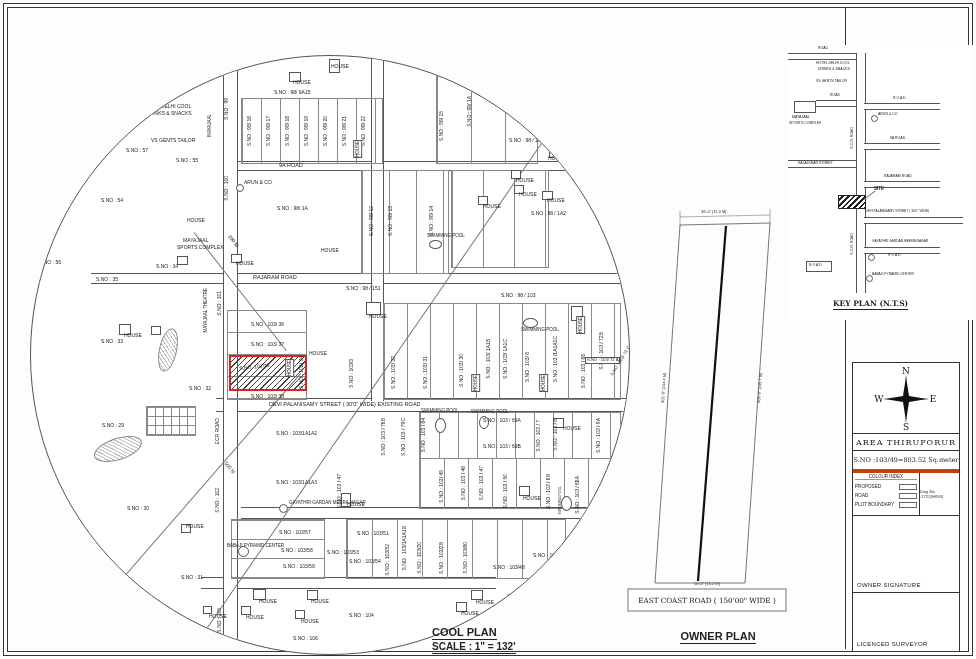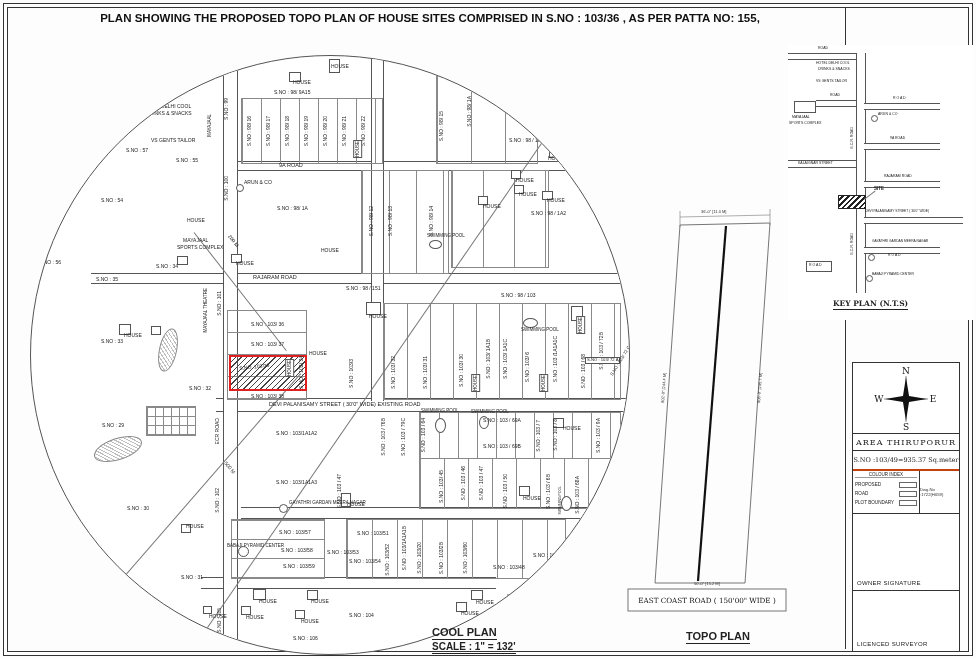--- a/index.html
+++ b/index.html
@@ -28,21 +28,21 @@
   .hatch-blk{position:absolute;border:1px solid #222;
         background:repeating-linear-gradient(135deg,#fff 0 2px,#222 2px 4px);}
   .caption{font-weight:bold;font-size:11px;color:#222;}
   .caption .u{border-bottom:1.5px solid #222;display:inline-block;padding-bottom:1px;}
   
   .astat{position:absolute;left:852px;top:362px;width:106px;height:288px;border:1px solid #333;
          background:#fff;display:flex;flex-direction:column;}
   .astat .compass{height:70px;display:flex;align-items:center;justify-content:center;border-bottom:1px solid #333;}
   .astat .hdr{height:16px;border-bottom:1px solid #333;text-align:center;
               font-family:"DejaVu Serif",serif;font-size:8px;letter-spacing:1px;line-height:17px;}
-  .astat .sno{height:18px;border-bottom:2px solid #c2410c;font-family:"DejaVu Serif",serif;
+  .astat .sno{height:18px;border-bottom:4px solid #c2410c;font-family:"DejaVu Serif",serif;
               font-size:6.5px;display:flex;align-items:center;justify-content:center;gap:0;}
   .astat .ci{height:42px;border-bottom:1px solid #333;display:flex;}
   .astat .ci-left{width:62px;border-right:1px solid #333;padding:1px 2px;}
   .astat .ci-left .ci-h{font-size:4.5px;text-align:center;border-bottom:1px solid #999;margin-bottom:2px;}
   .ci-row{display:flex;justify-content:space-between;align-items:center;font-size:4.6px;height:9px;}
   .ci-sw{width:16px;height:4px;border:1px solid #666;background:#fff;}
   .astat .ci-right{flex:1;display:flex;align-items:center;justify-content:center;font-size:4.2px;color:#333;}
   .astat .sig{position:relative;border-bottom:1px solid #333;height:76px;}
   .astat .sig2{position:relative;flex:1;}
   .astat .sig-lbl{position:absolute;left:4px;bottom:4px;font-size:6px;letter-spacing:.3px;}
@@ -51,21 +51,20 @@
 </head>
 <body>
 
 <div class="page">
 
   <div class="frame" style="left:3px;top:3px;width:968px;height:651px;"></div>
   <div class="frame" style="left:7px;top:7px;width:960px;height:643px;"></div>
   <div class="vline" style="left:845px;top:8px;height:641px;"></div>
 
   <div class="title">
-    <div>PLAN SHOWING THE PROPOSED TOPO PLAN OF HOUSE SITES COMPRISED IN S.NO : 103/36  , AS PER PATTA NO: 155,</div>
   </div>
 
   <div class="topo" id="topo-canvas">
       <div class="road-h" style="left: 200px; top: 105px; width: 400px; height: 8px;"></div>
       <div class="road-h" style="left: 60px; top: 217px; width: 540px; height: 9px;"></div>
       <div class="road-h" style="left: 185px; top: 342px; width: 415px; height: 12px;"></div>
       <div class="road-h" style="left: 210px; top: 451px; width: 390px; height: 10px;"></div>
       <div class="road-h" style="left: 170px; top: 521px; width: 295px; height: 10px;"></div>
       <div class="road-v" style="left: 192px; top: 0px; width: 13px; height: 600px;"></div>
       <div class="road-v" style="left: 340px; top: 0px; width: 11px; height: 345px;"></div>
@@ -302,21 +301,21 @@
     <line x1="62" y1="24" x2="152" y2="22" stroke="#777" stroke-width="0.6"></line>
     <line x1="62" y1="18" x2="62" y2="34" stroke="#777" stroke-width="0.6"></line>
     <line x1="152" y1="16" x2="152" y2="32" stroke="#777" stroke-width="0.6"></line>
     <text x="83" y="20" font-size="4" fill="#333" font-family="Liberation Sans, sans-serif">36'-0" [11.0 M]</text>
     <text font-size="4" fill="#333" font-family="Liberation Sans, sans-serif" transform="rotate(-86 46 210)" x="46" y="210">802'-0" [244.4 M]</text>
     <text font-size="4" fill="#333" font-family="Liberation Sans, sans-serif" transform="rotate(-86 142 210)" x="142" y="210">806'-0" [245.7 M]</text>
     <text x="76" y="392" font-size="4" fill="#333" font-family="Liberation Sans, sans-serif">50'-0" [15.2 M]</text>
     <rect x="10" y="396" width="158" height="22" fill="#fff" stroke="#666" stroke-width="0.9"></rect>
     <text x="89" y="410" font-size="7.2" text-anchor="middle" fill="#111" font-family="DejaVu Serif, serif">EAST COAST ROAD ( 150'00" WIDE )</text>
   </svg>
-  <div class="caption" style="position:absolute;left:648px;top:630px;width:140px;text-align:center;"><span class="u">TOPO PLAN</span></div>
+  <div class="caption" style="position:absolute;left:648px;top:630px;width:140px;text-align:center;"><span class="u">OWNER PLAN</span></div>
 
   <div class="caption" style="position:absolute;left:432px;top:626px;">
     <span class="u">COOL PLAN</span>
   </div>
   <div class="caption" style="position:absolute;left:432px;top:641px;font-size:10px;">
     <span class="u">SCALE : 1" = 132'</span>
   </div>
 
   <div class="astat">
     <div class="compass">
@@ -329,21 +328,21 @@
         <line x1="10" y1="34" x2="54" y2="34" stroke="#444" stroke-width="0.6"></line>
         <polygon points="32,12 35.5,34 32,56 28.5,34" fill="#111"></polygon>
         <polygon points="11,34 32,30.5 53,34 32,37.5" fill="#111"></polygon>
       </svg>
     </div>
     <div class="hdr">AREA THIRUPORUR</div>
     <div class="sno">
       <span>S.NO :</span>
       <span>103/49</span>
       <span>=</span>
-      <span>935.37 Sq.meter</span>
+      <span>803.52 Sq.meter</span>
     </div>
     <div class="ci">
       <div class="ci-left">
         <div class="ci-h">COLOUR INDEX</div>
         <div class="ci-row">
           <span>PROPOSED</span>
           <span class="ci-sw"></span>
         </div>
         <div class="ci-row">
           <span>ROAD</span>

